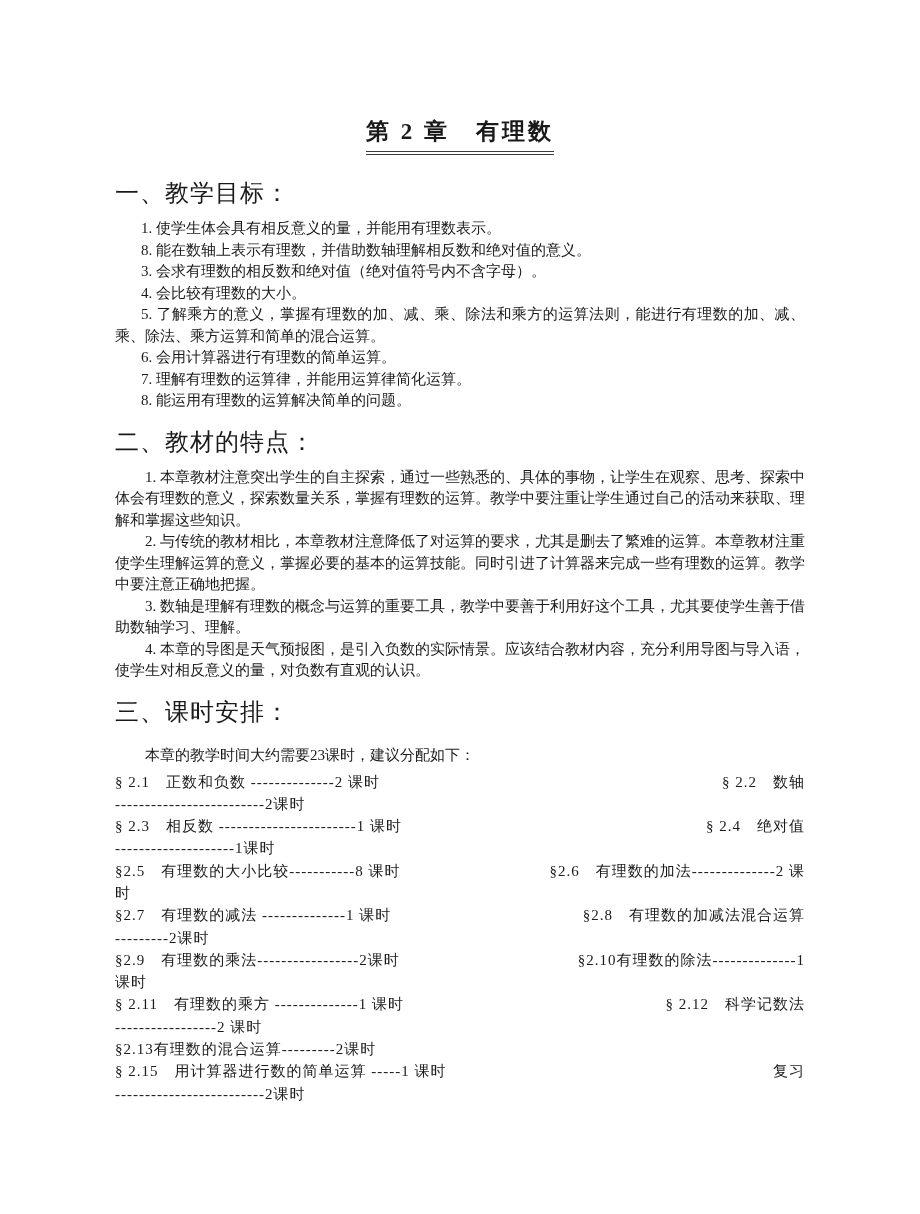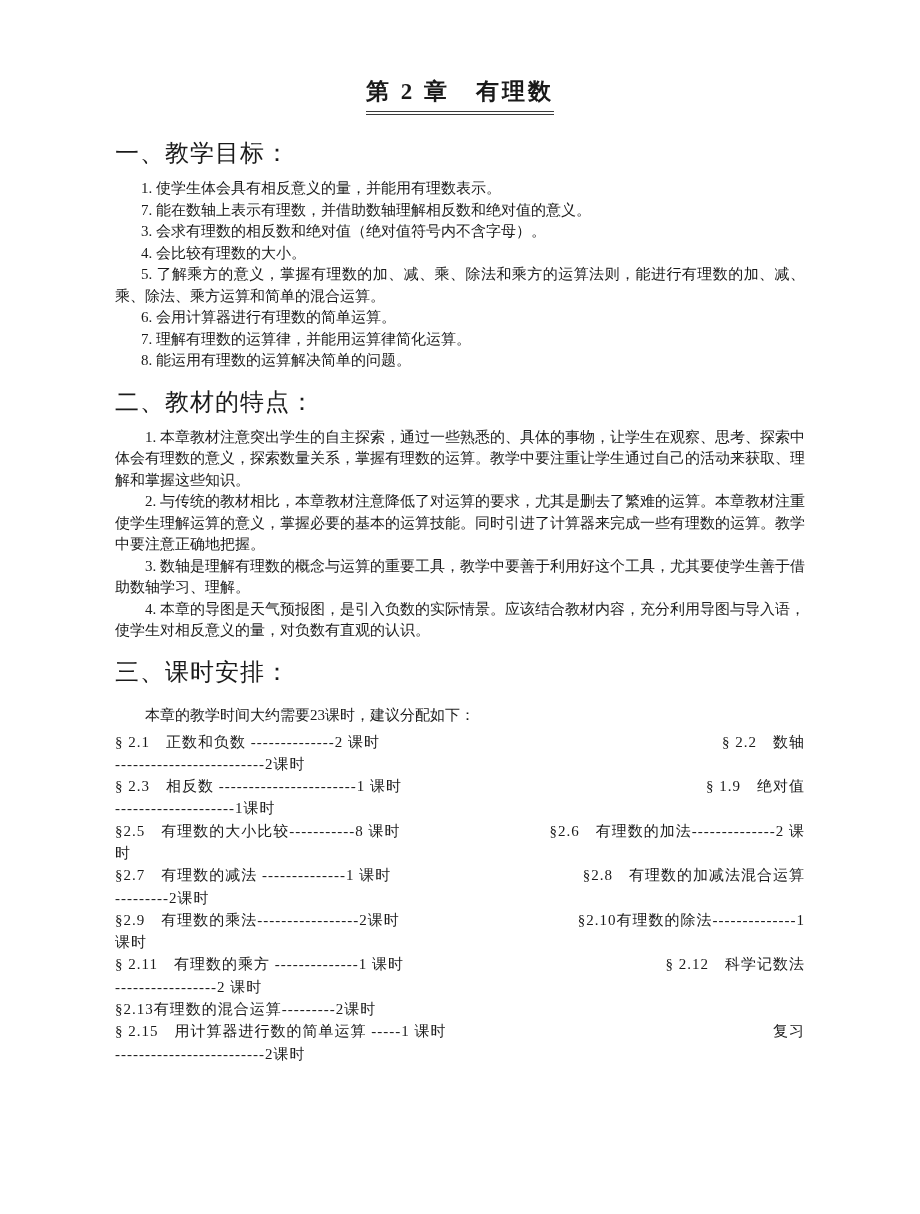--- a/index.html
+++ b/index.html
@@ -11,21 +11,21 @@
     width: 920px;
     height: 1214px;
     color: #1a1a1a;
     font-family: "Liberation Serif", "DejaVu Serif", serif;
     overflow: hidden;
   }
   .page {
     box-sizing: border-box;
     width: 920px;
     height: 1214px;
-    padding: 76px 115px 30px 115px;
+    padding: 116px 115px 30px 115px;
     background: #ffffff;
   }
   .doc-title {
     text-align: center;
     margin: 0 0 22px 0;
   }
   .doc-title .title-text {
     display: inline-block;
     font-size: 23px;
     font-weight: 700;
@@ -82,21 +82,21 @@
 <body>
 
 <div class="page">
 
   <div class="doc-title">
     <span class="title-text">第 2 章　有理数</span>
   </div>
 
   <div class="sec-heading first">一、教学目标：</div>
   <p class="body-p goal">1. 使学生体会具有相反意义的量，并能用有理数表示。</p>
-  <p class="body-p goal">7. 能在数轴上表示有理数，并借助数轴理解相反数和绝对值的意义。</p>
+  <p class="body-p goal">8. 能在数轴上表示有理数，并借助数轴理解相反数和绝对值的意义。</p>
   <p class="body-p goal">3. 会求有理数的相反数和绝对值（绝对值符号内不含字母）。</p>
   <p class="body-p goal">4. 会比较有理数的大小。</p>
   <p class="body-p goal">5. 了解乘方的意义，掌握有理数的加、减、乘、除法和乘方的运算法则，能进行有理数的加、减、乘、除法、乘方运算和简单的混合运算。</p>
   <p class="body-p goal">6. 会用计算器进行有理数的简单运算。</p>
   <p class="body-p goal">7. 理解有理数的运算律，并能用运算律简化运算。</p>
   <p class="body-p goal">8. 能运用有理数的运算解决简单的问题。</p>
 
   <div class="sec-heading">二、教材的特点：</div>
   <p class="body-p feature">1. 本章教材注意突出学生的自主探索，通过一些熟悉的、具体的事物，让学生在观察、思考、探索中体会有理数的意义，探索数量关系，掌握有理数的运算。教学中要注重让学生通过自己的活动来获取、理解和掌握这些知识。</p>
   <p class="body-p feature">2. 与传统的教材相比，本章教材注意降低了对运算的要求，尤其是删去了繁难的运算。本章教材注重使学生理解运算的意义，掌握必要的基本的运算技能。同时引进了计算器来完成一些有理数的运算。教学中要注意正确地把握。</p>
@@ -109,21 +109,21 @@
   <div class="sched-row">
     <span class="sched-left">§ 2.1　正数和负数 --------------2 课时</span>
     <span class="sched-right">§ 2.2　数轴</span>
   </div>
   <div class="sched-row">
     <span class="sched-left">-------------------------2课时</span>
 
   </div>
   <div class="sched-row">
     <span class="sched-left">§ 2.3　相反数 -----------------------1 课时</span>
-    <span class="sched-right">§ 1.9　绝对值</span>
+    <span class="sched-right">§ 2.4　绝对值</span>
   </div>
   <div class="sched-row">
     <span class="sched-left">--------------------1课时</span>
 
   </div>
   <div class="sched-row">
     <span class="sched-left">§2.5　有理数的大小比较-----------8 课时</span>
     <span class="sched-right">§2.6　有理数的加法--------------2 课</span>
   </div>
   <div class="sched-row">

